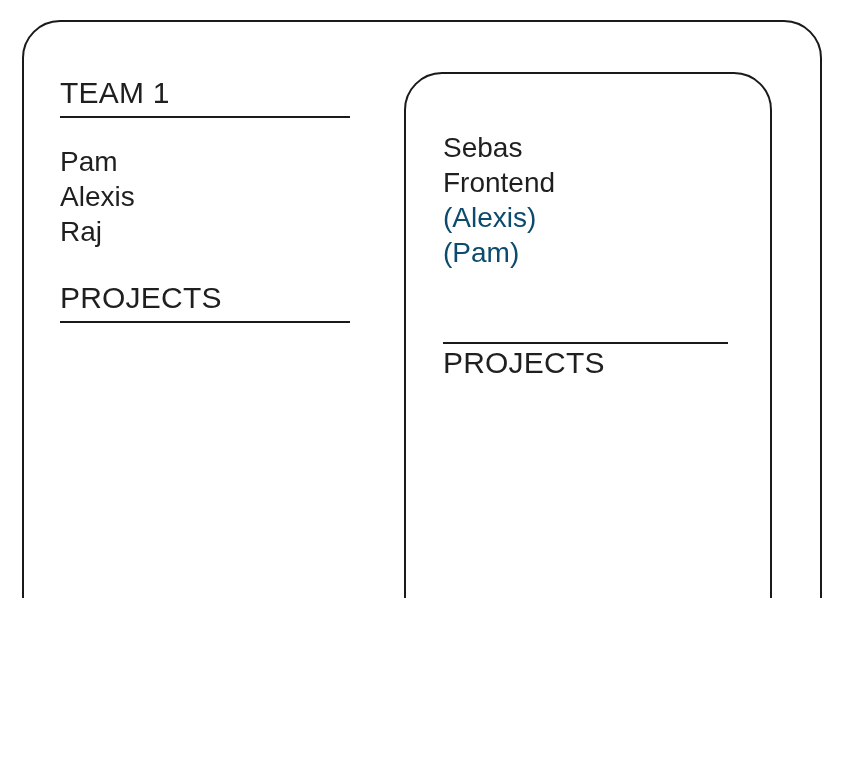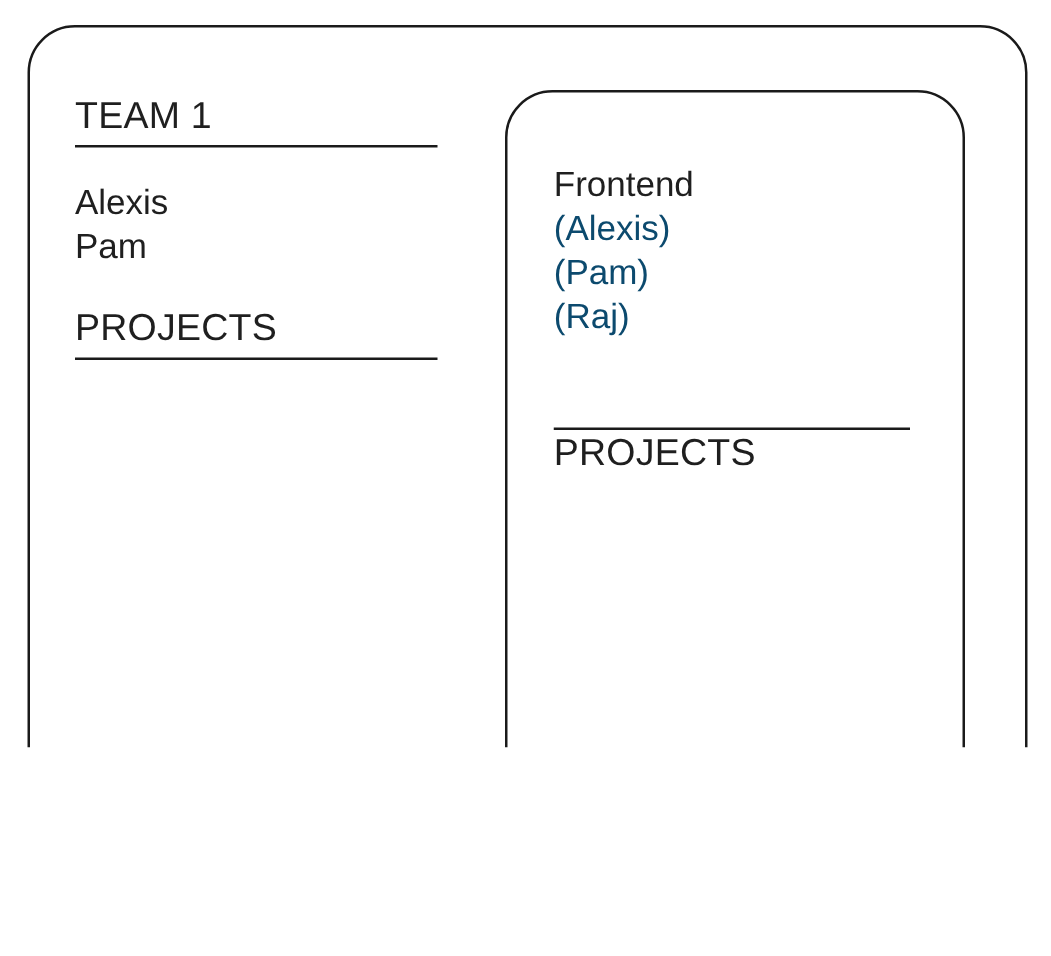--- a/index.html
+++ b/index.html
@@ -133,46 +133,47 @@
   <div class="panel" id="team-panel">
 
     <div class="heading-block underlined">
       <div class="heading">TEAM 1</div>
       <div class="rule"></div>
     </div>
 
     <div class="members-gap"></div>
 
     <ul class="list">
+      <li class="list-item">Pam</li>
       <li class="list-item">Alexis</li>
-      <li class="list-item">Pam</li>
+      <li class="list-item">Raj</li>
     </ul>
 
     <div class="section-gap"></div>
 
     <div class="heading-block underlined">
       <div class="heading">PROJECTS</div>
       <div class="rule"></div>
     </div>
 
     <div class="projects-gap"></div>
 
 
   </div>
 
   <div class="panel" id="subteam-panel">
 
 
     <div class="subteam-members-gap"></div>
 
     <ul class="list">
+      <li class="list-item">Sebas</li>
       <li class="list-item">Frontend</li>
       <li class="list-item inherited">(Alexis)</li>
       <li class="list-item inherited">(Pam)</li>
-      <li class="list-item inherited">(Raj)</li>
     </ul>
 
     <div class="subteam-before-projects"></div>
 
     <div class="heading-block overlined">
       <div class="rule"></div>
       <div class="heading">PROJECTS</div>
     </div>
 
     <div class="subteam-projects-gap"></div>

